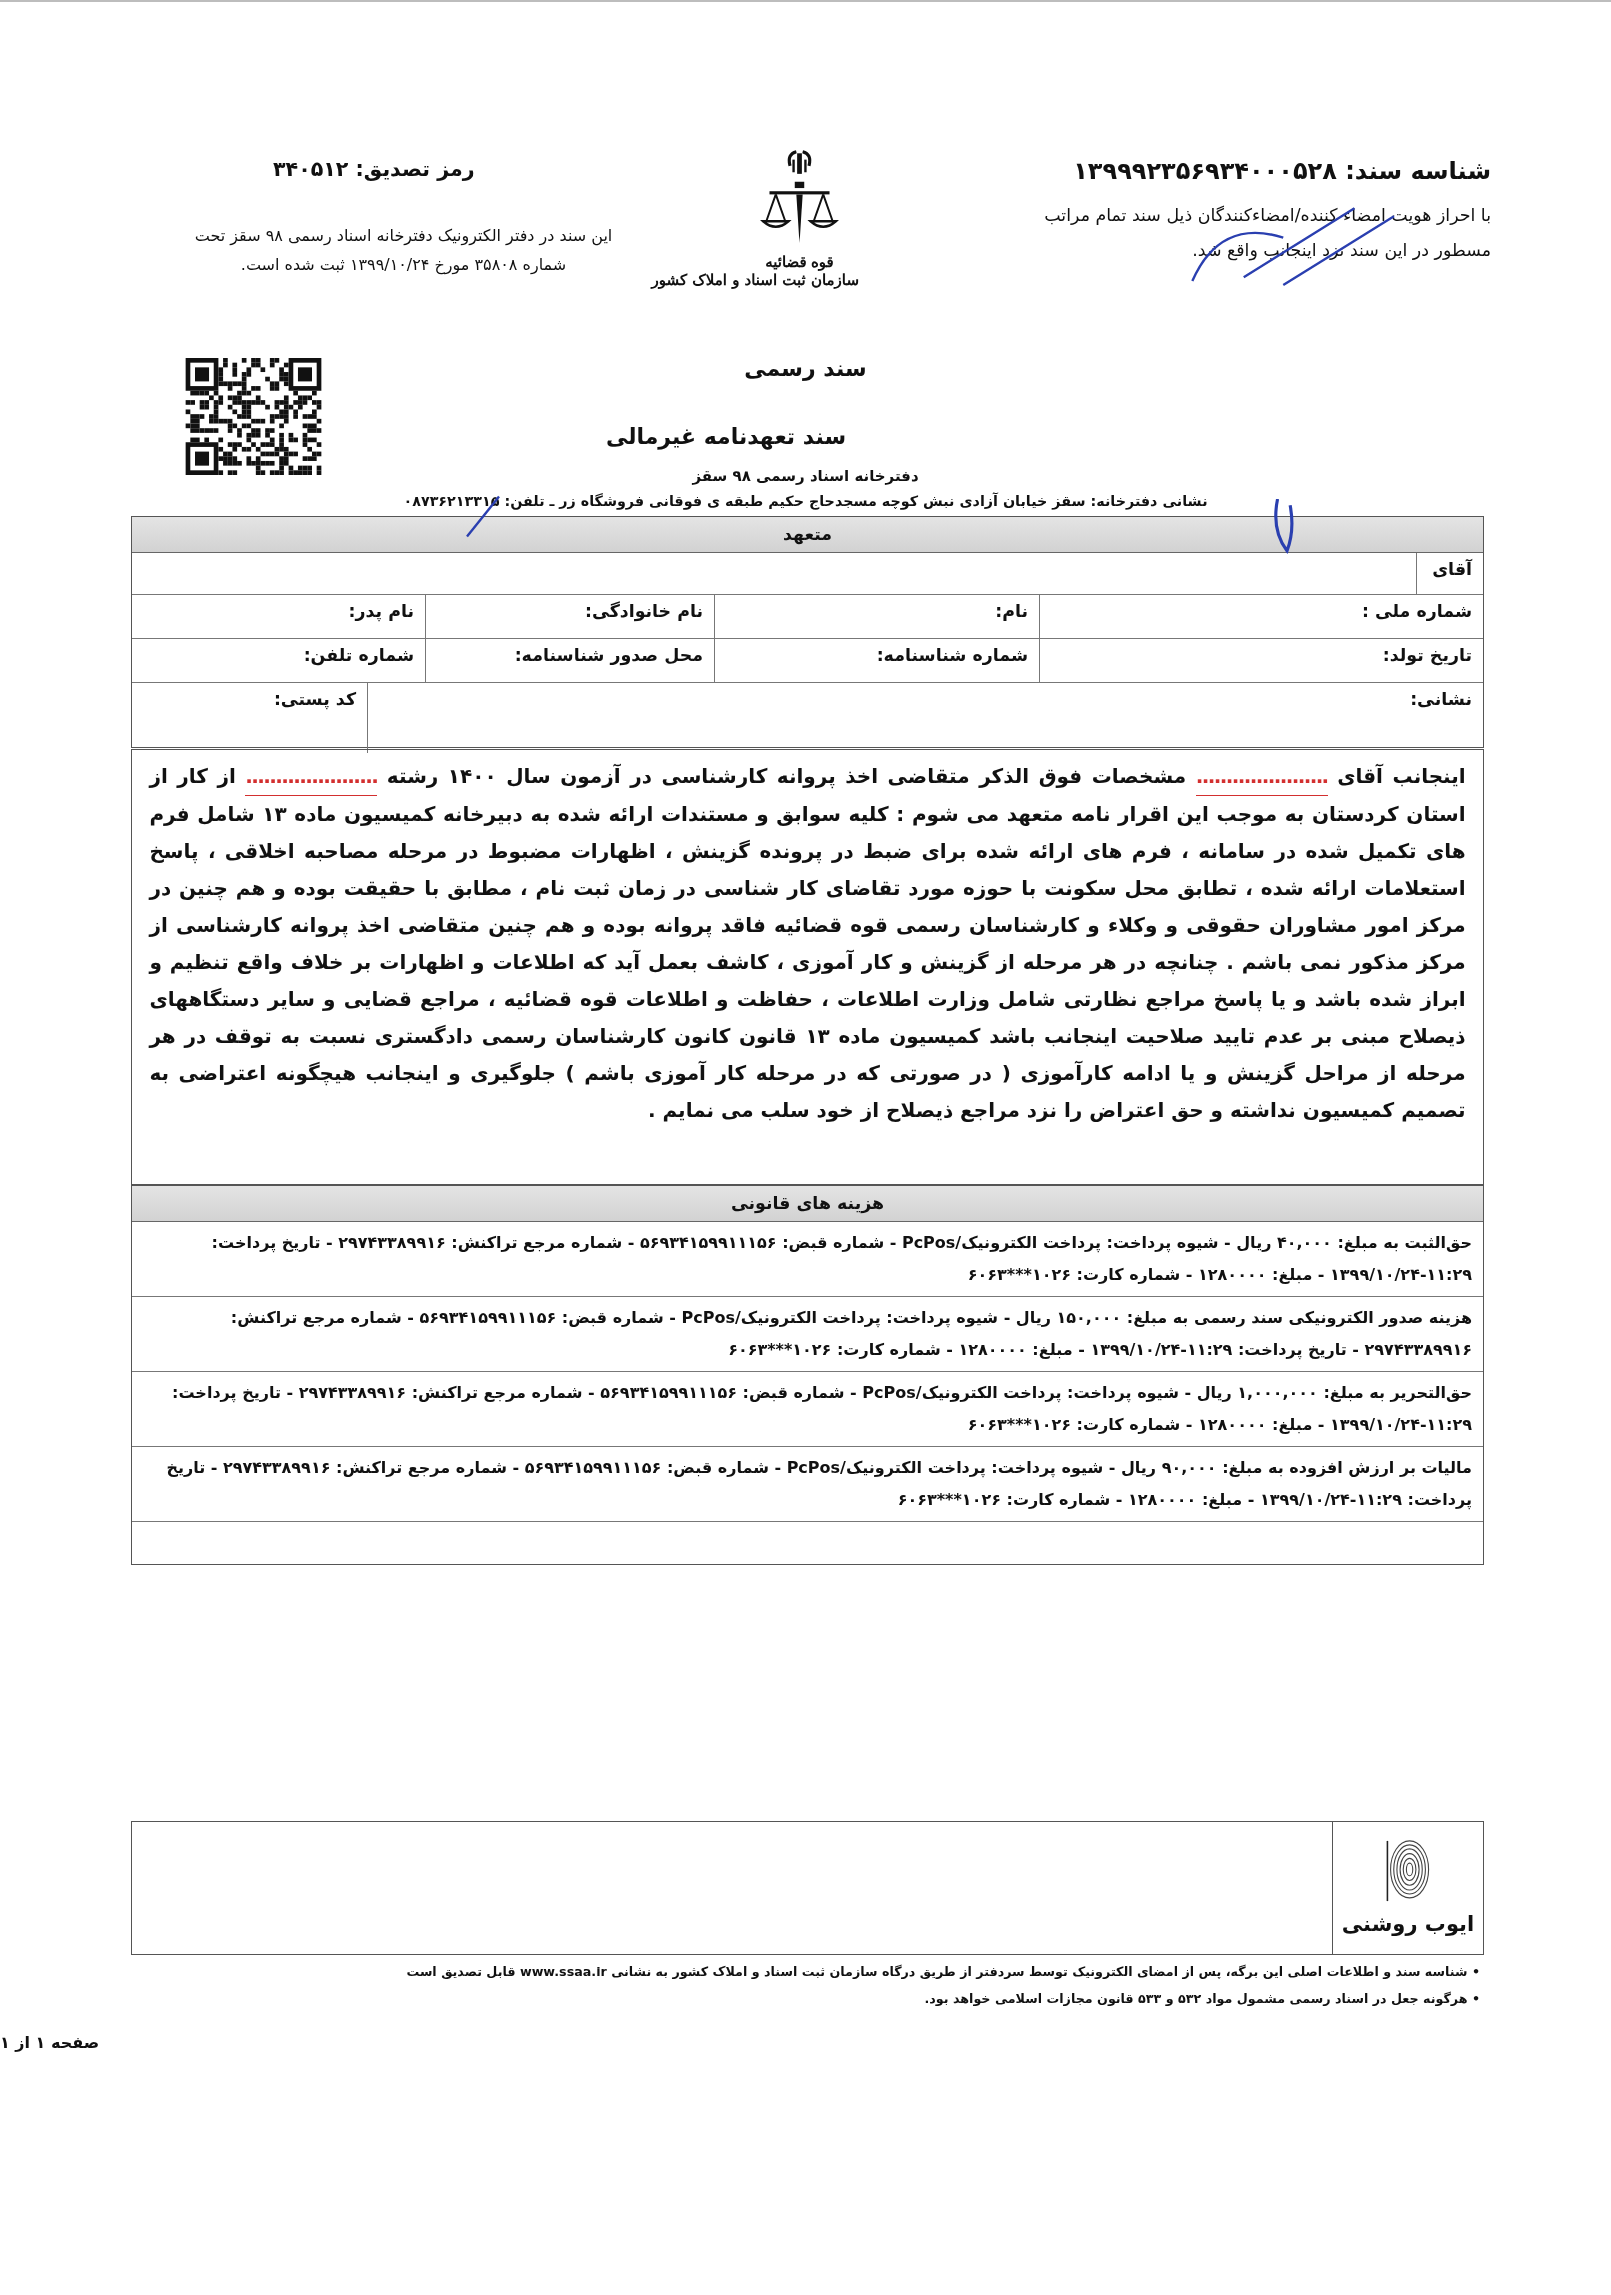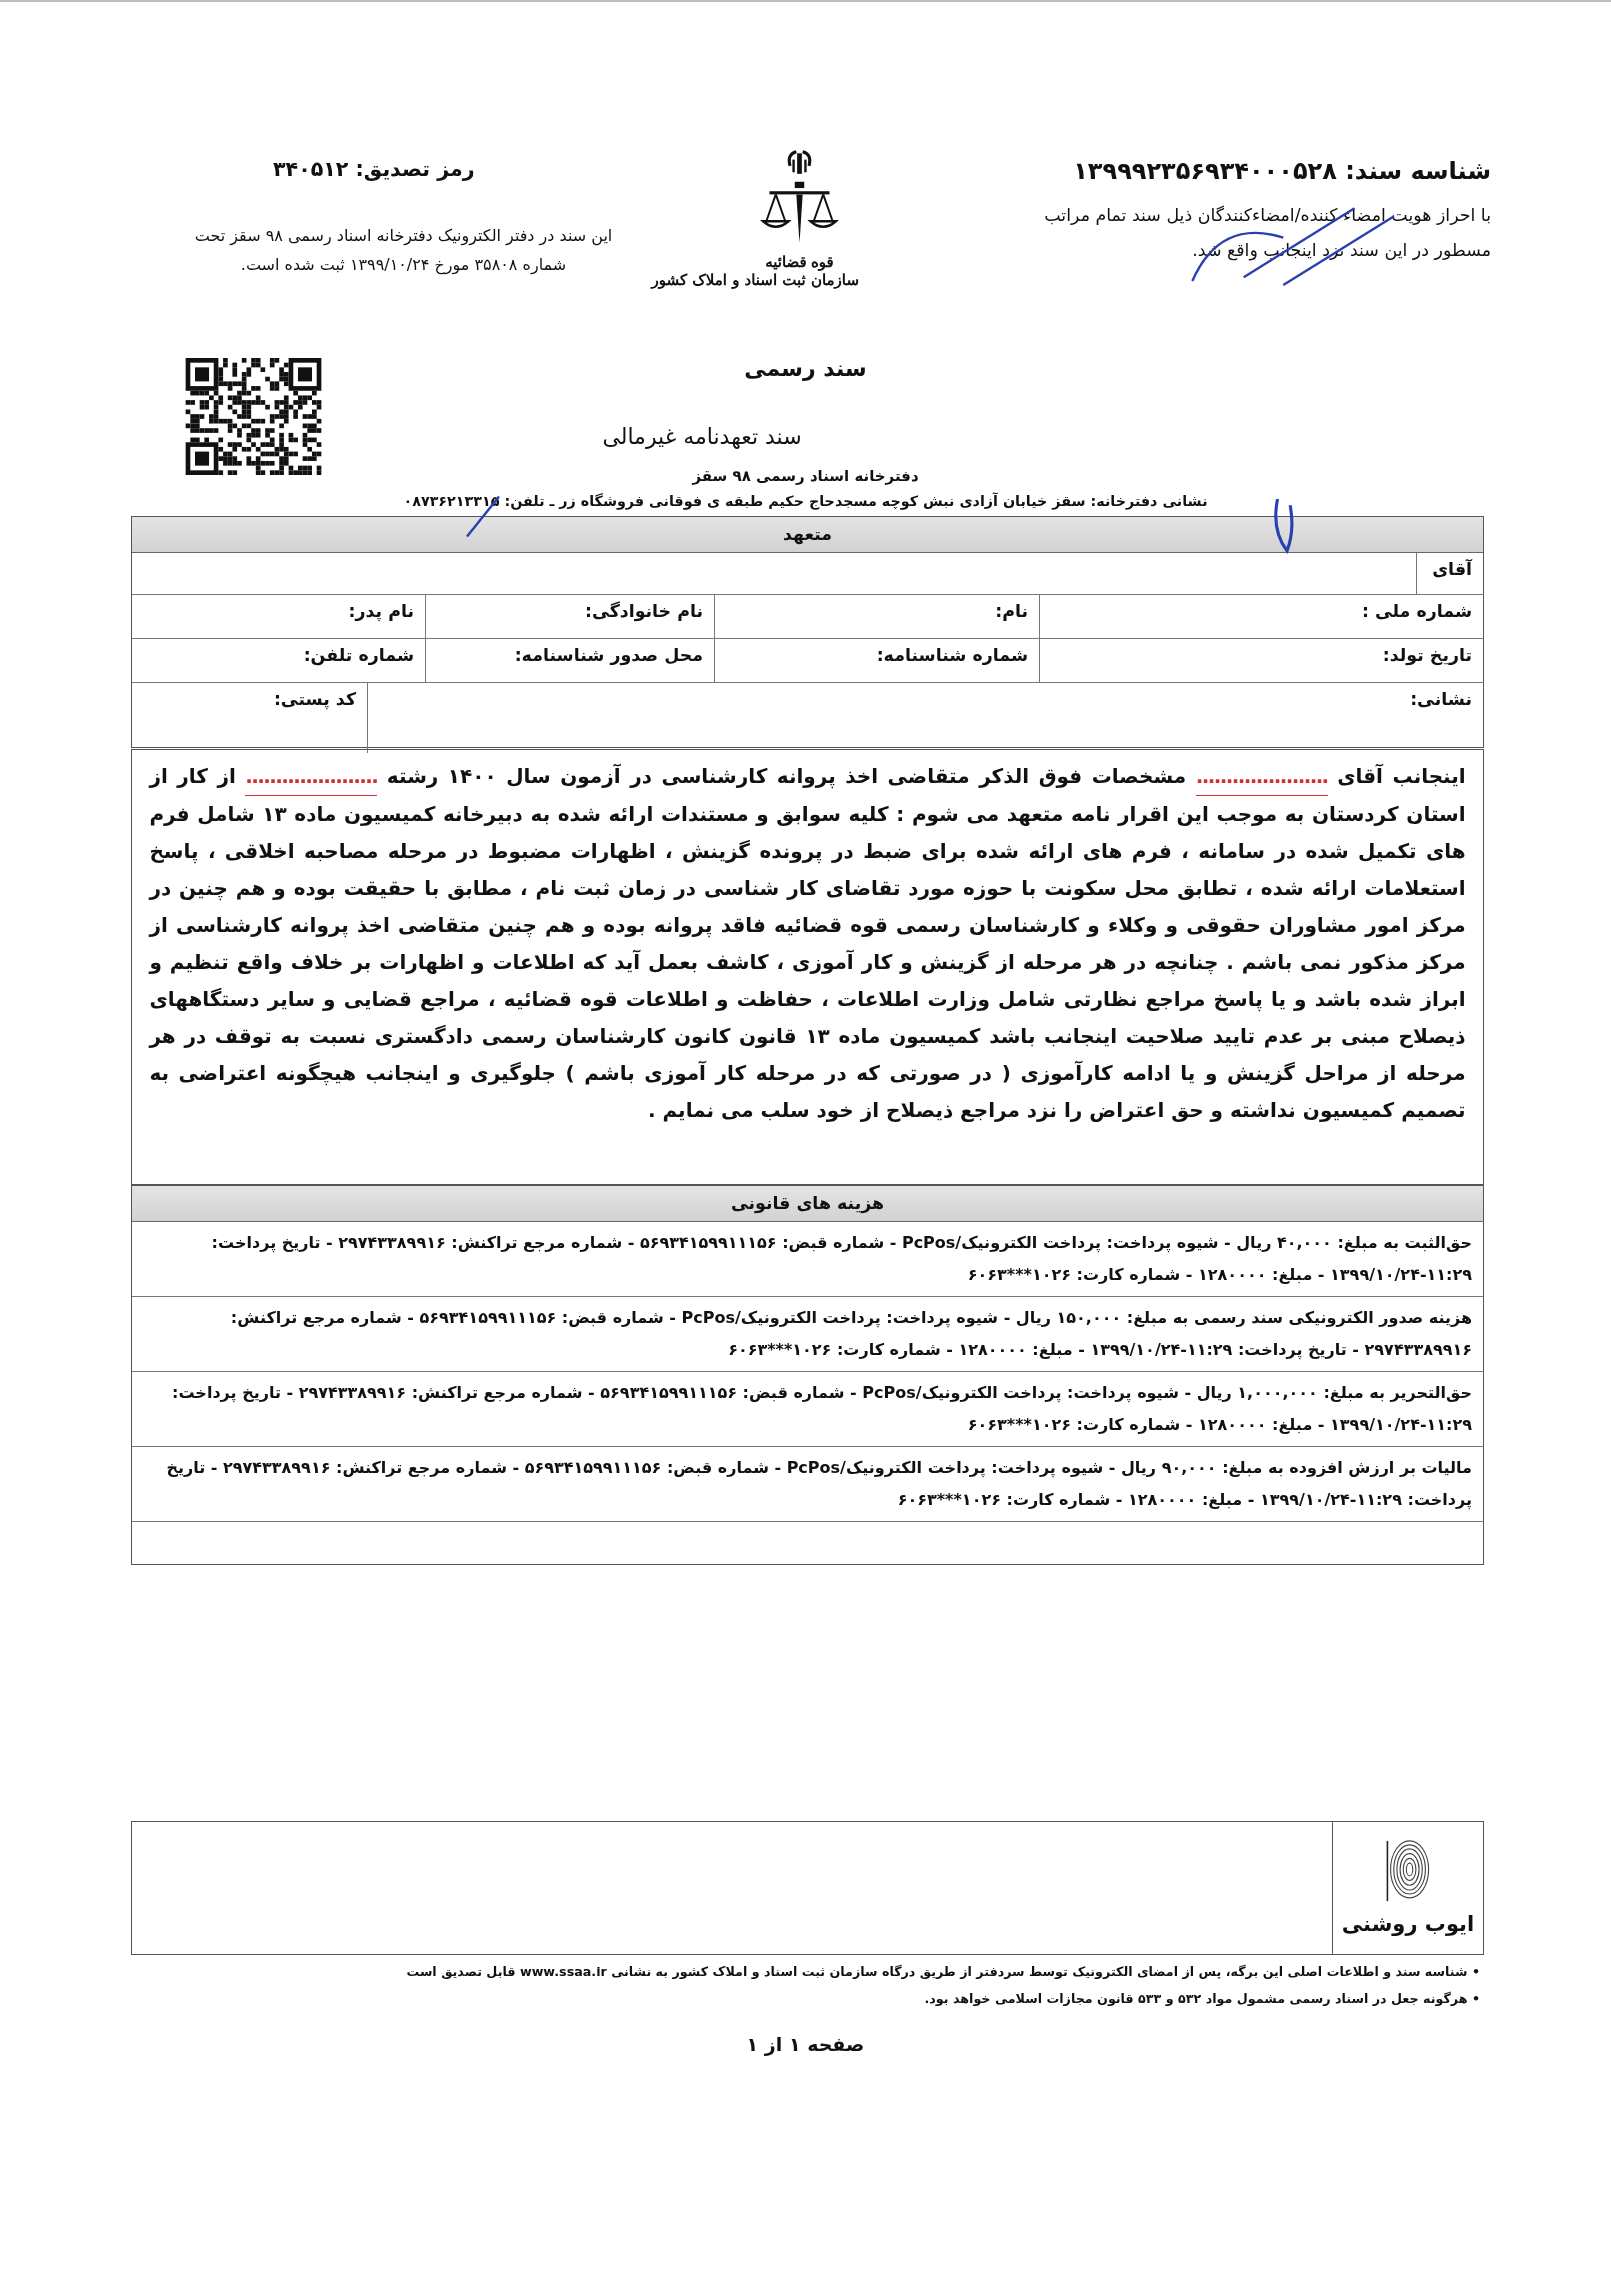--- a/index.html
+++ b/index.html
@@ -17,21 +17,21 @@
   #registration-note { left: 178px; top: 222px; width: 451px; font-size: 16px; line-height: 28.5px; text-align: center; }
 
   #emblem { left: 740px; top: 150px; width: 119px; text-align: center; }
   #emblem svg { display: block; margin: 0 auto; }
   .emblem-line1 { font-family: Liberation Sans, sans-serif; font-size: 15px; font-weight: bold; }
   .emblem-line2 { font-family: "DejaVu Serif", serif; font-size: 15px; font-weight: bold; white-space: nowrap; }
 
   #qr-code { left: 184px; top: 358px; width: 139px; height: 117px; }
 
   #doc-type { left: 0; width: 1611px; top: 356px; text-align: center; font-size: 22px; font-weight: bold; }
-  #doc-title { left: 0; width: 1404px; top: 424px; text-align: center; font-size: 22px; font-weight: normal; }
+  #doc-title { left: 0; width: 1404px; top: 424px; text-align: center; font-size: 22px; font-weight: bold; padding-left: 24px; }
   #office-name { left: 0; width: 1611px; top: 467px; text-align: center; font-size: 15px; font-weight: bold; }
   #office-address { left: 0; width: 1611px; top: 493px; text-align: center; font-size: 14.3px; font-weight: bold; }
 
   
   .sec-table { left: 131px; width: 1351px; border: 1.6px solid #555; }
   .sec-header {
     background: linear-gradient(#e4e4e4, #d2d2d2);
     border-bottom: 1.6px solid #666; text-align: center; font-weight: bold; font-size: 17.4px;
     height: 35px; line-height: 35px;
   }
@@ -62,21 +62,21 @@
 
   
   #signature-box { left: 131px; top: 1821px; width: 1351px; height: 132px; border: 1.6px solid #555; }
   #signer-cell { position: absolute; right: 0; top: 0; width: 150px; height: 100%; border-left: 1.6px solid #555; text-align: center; }
   #fingerprint { margin: 11px auto 0; width: 48px; height: 76px; display: block; }
   #signer-name { font-size: 21px; font-weight: bold; margin-top: 3.2px; }
 
   .footnote { right: 131px; font-size: 12.7px; font-weight: bold; text-align: right; }
   #footnote-1 { top: 1964px; }
   #footnote-2 { top: 1991px; }
-  #page-number { left: 0; width: 1611px; top: 2033px; text-align: center; font-size: 19px; font-weight: bold; }
+  #page-number { left: 0; width: 1611px; top: 2033px; text-align: left; font-size: 16px; font-weight: bold; }
 
   
   .ink { position: absolute; pointer-events: none; }
   #top-border-line { left: 0; top: 0; width: 1611px; height: 2.4px; background: #bdbdbd; }
 </style>
 </head>
 <body>
 
 <div id="top-border-line" class="abs"></div>
 

